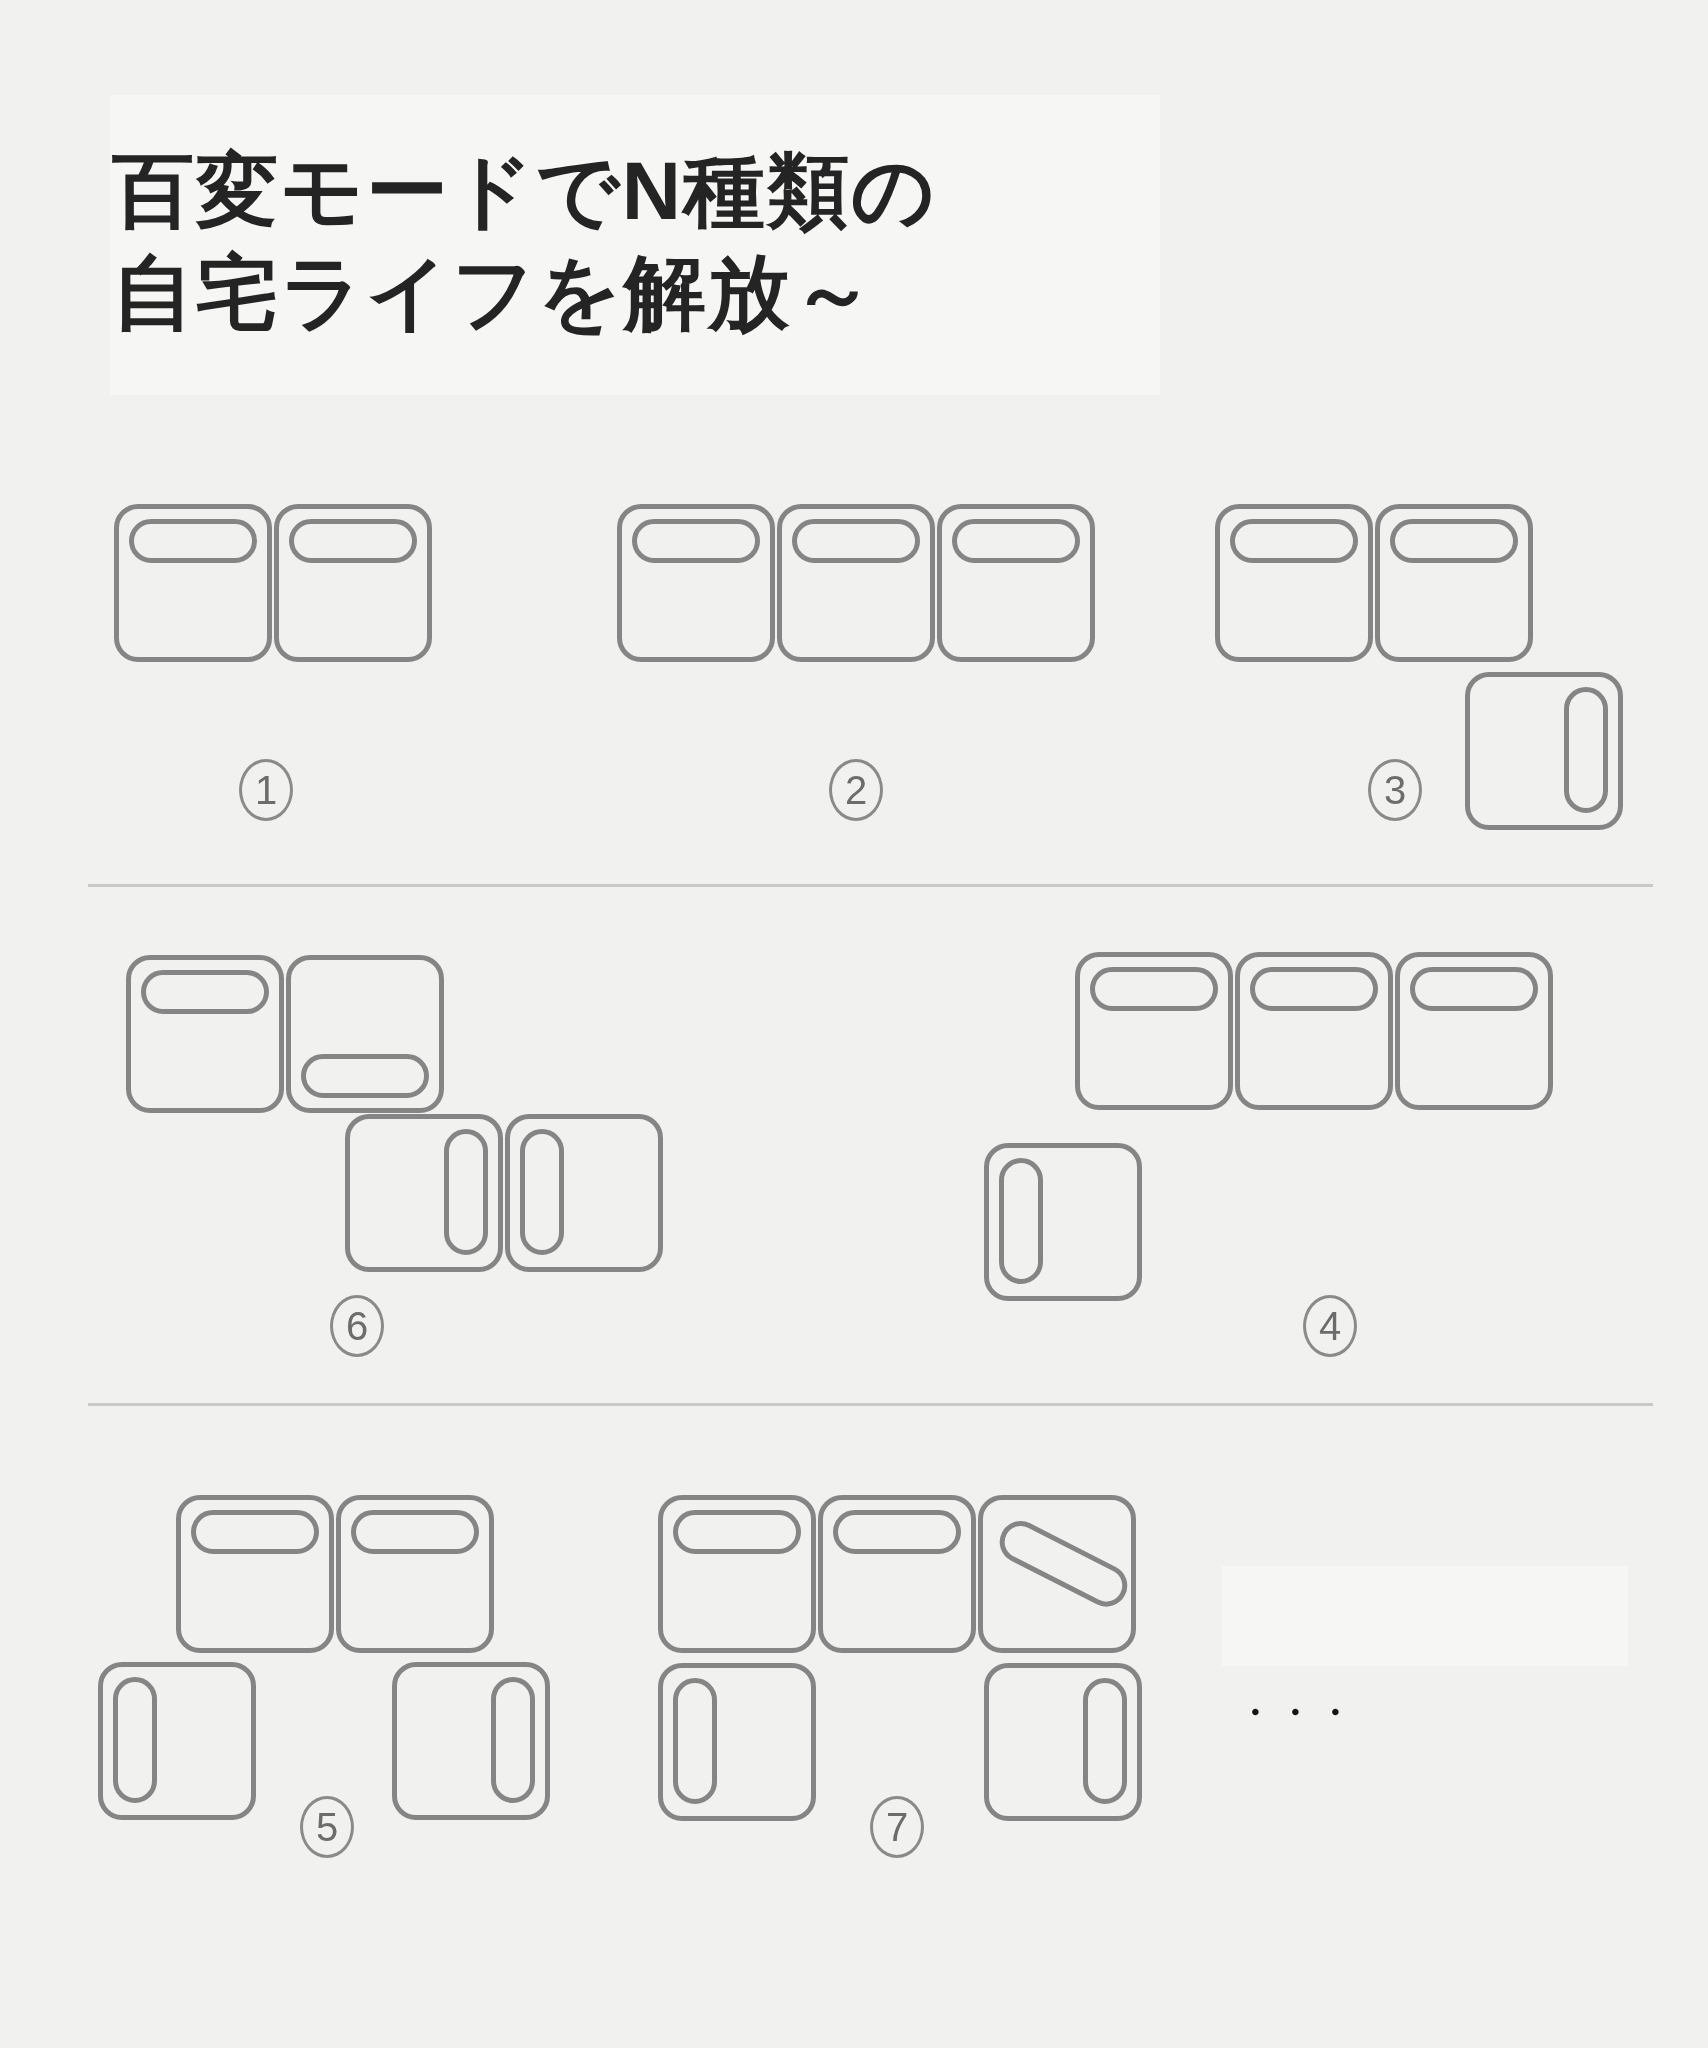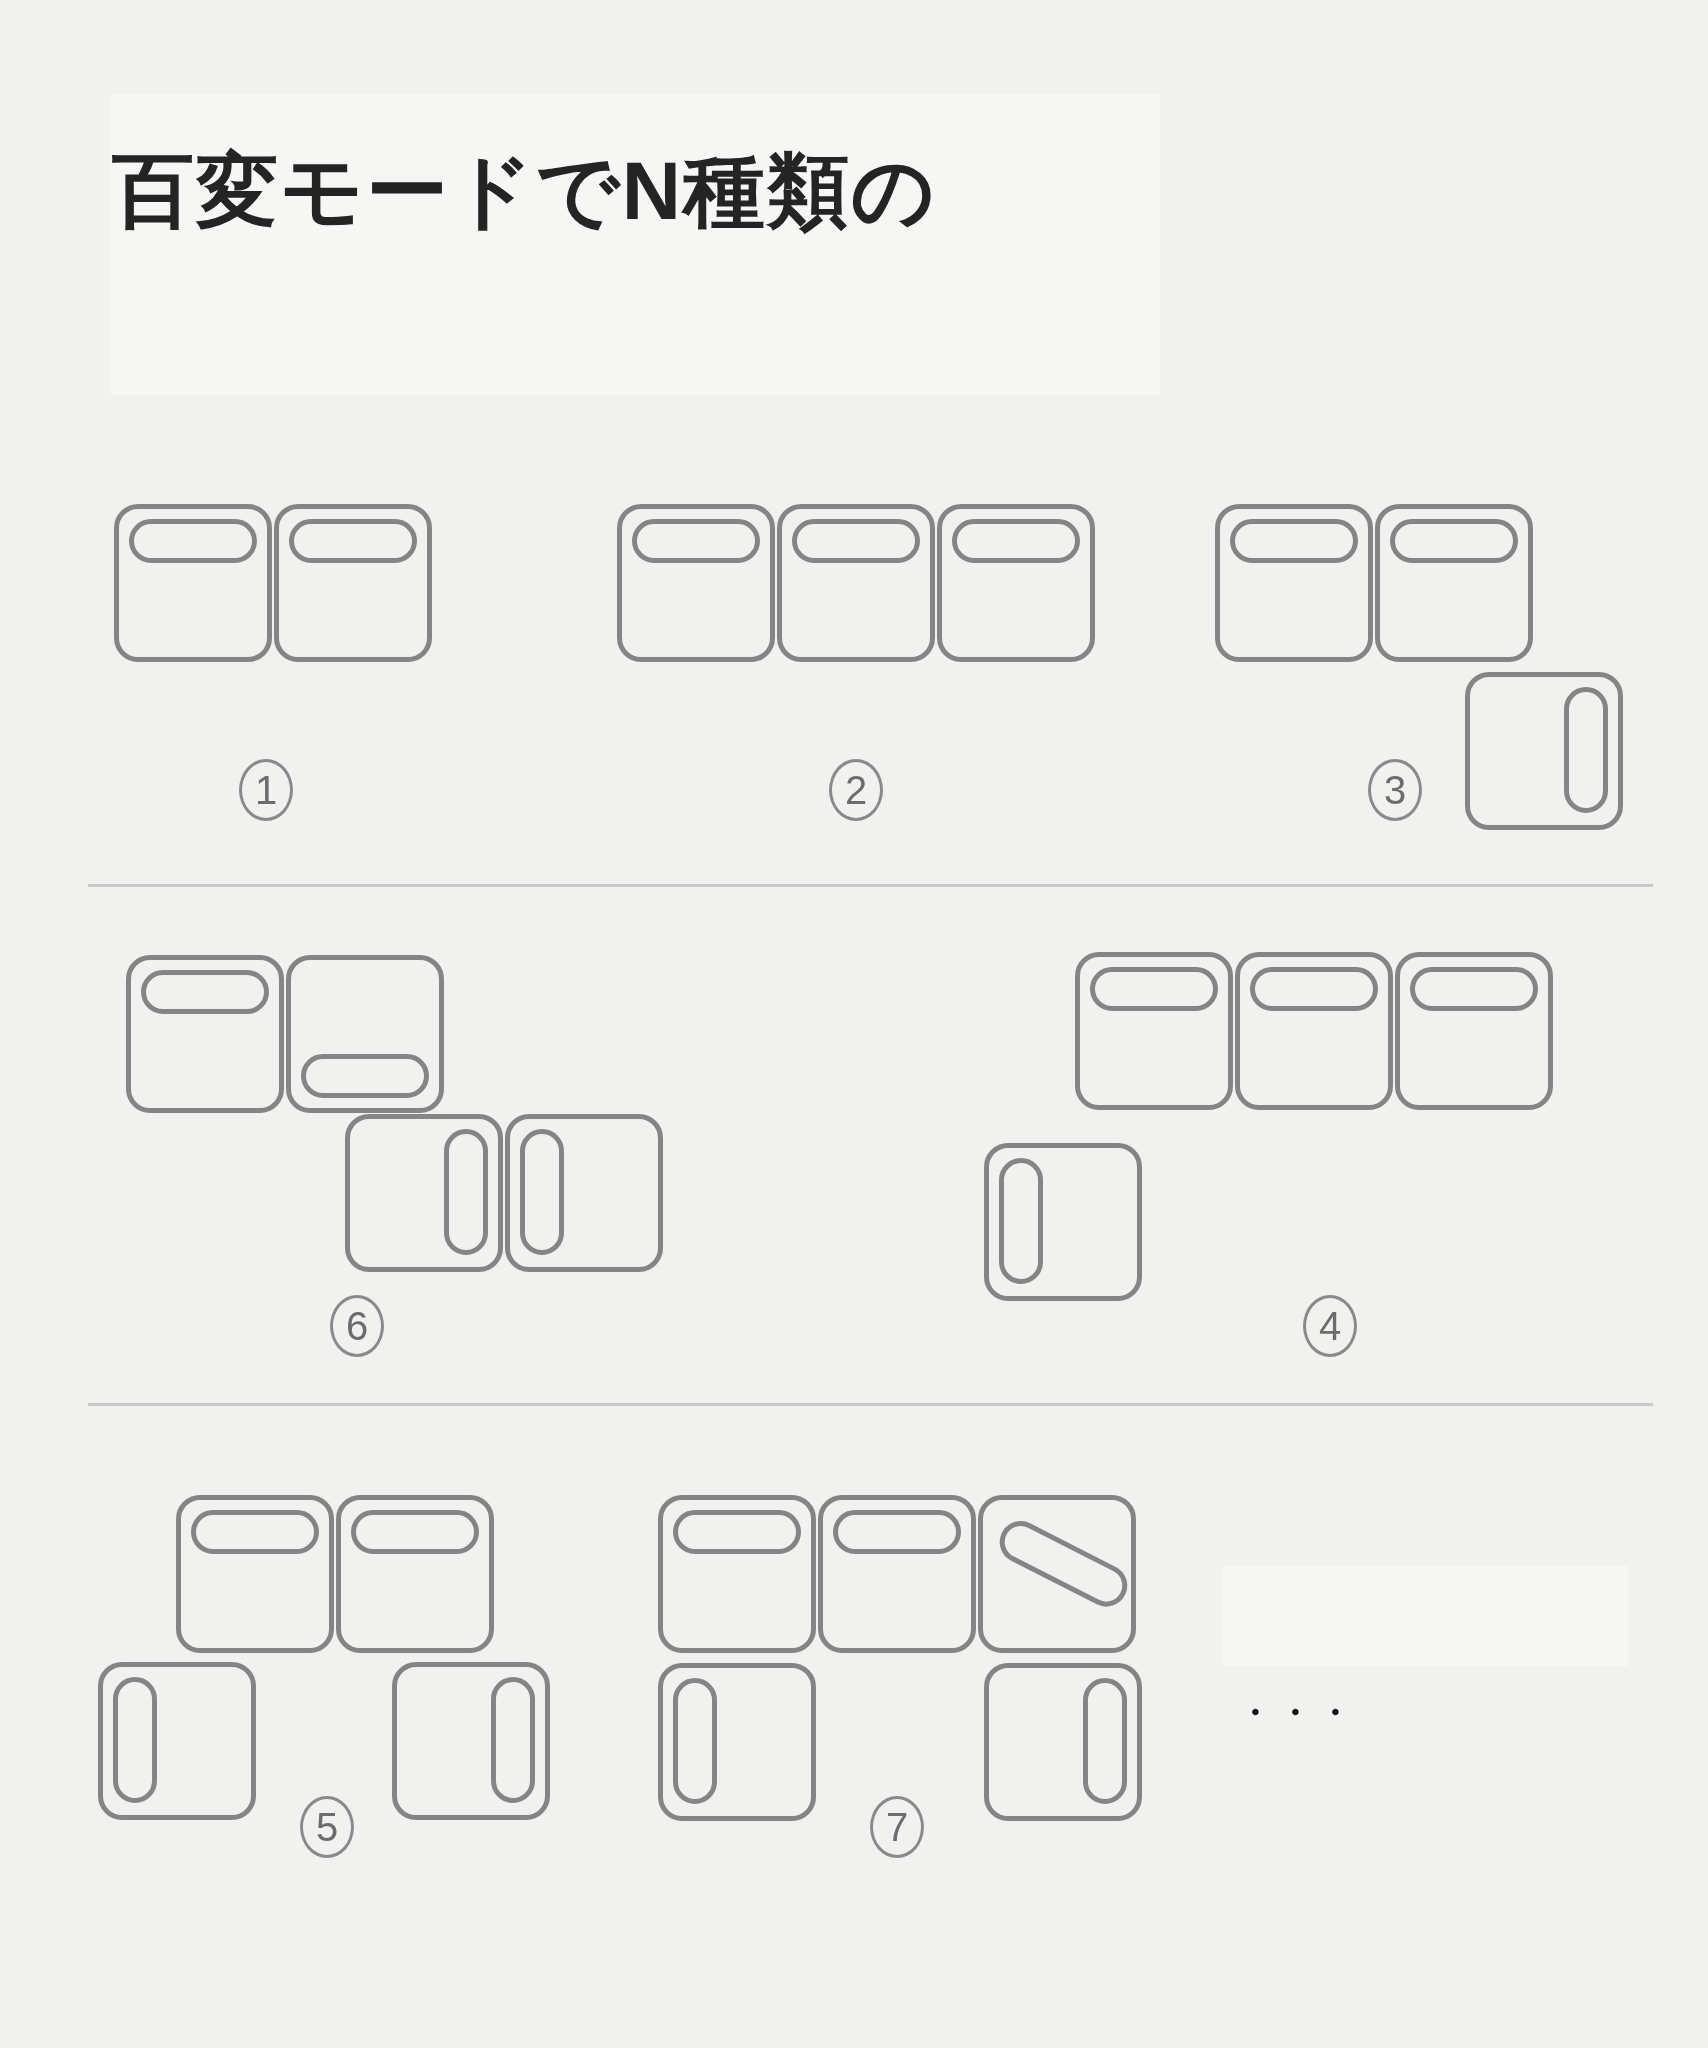--- a/index.html
+++ b/index.html
@@ -60,21 +60,21 @@
   }
 </style>
 </head>
 <body>
 
 <div id="stage">
 
   <div class="soft-panel" style="left:110px; top:95px; width:1050px; height:300px;"></div>
   <div class="soft-panel" style="left:1222px; top:1566px; width:406px; height:100px;"></div>
 
-  <div class="title"><span>百変モードでN種類の</span><br></div>
+  <div class="title"><span>百変モードでN種類の</span><br><span>自宅ライフを解放～</span></div>
 
   <div class="divider" id="divider-1"></div>
   <div class="divider" id="divider-2"></div>
 
   <div id="configs">
       <div>
         <div class="module" style="left: 114px; top: 504px;">
           <div class="pill top"></div>
         </div>
         <div class="module" style="left: 274px; top: 504px;">

